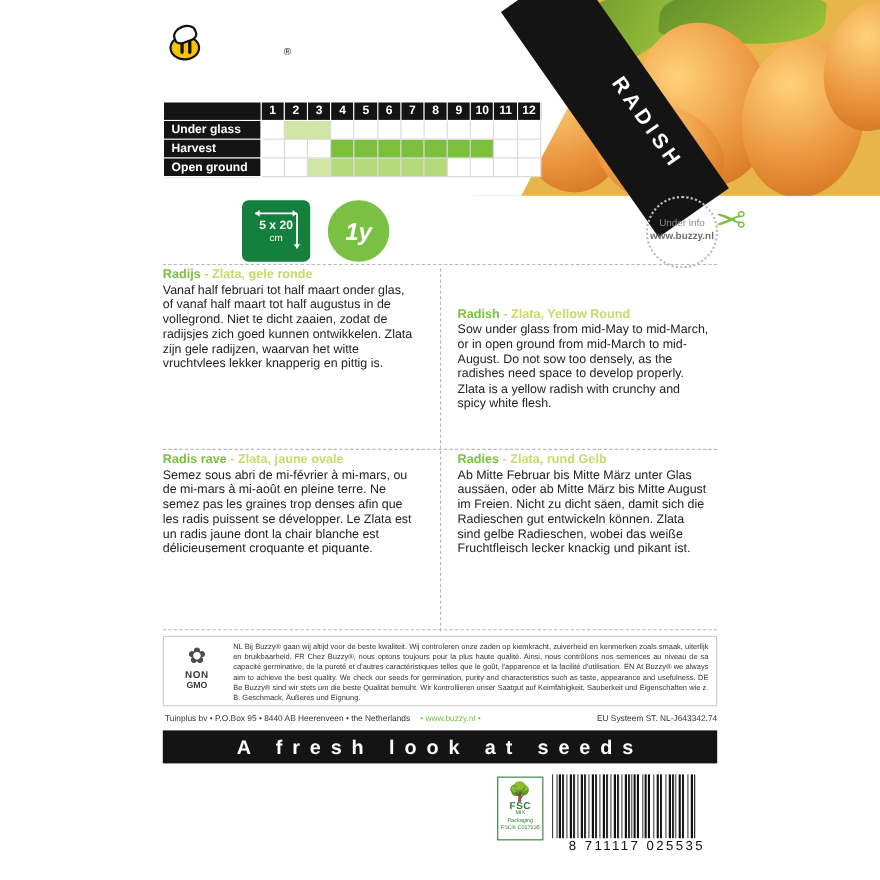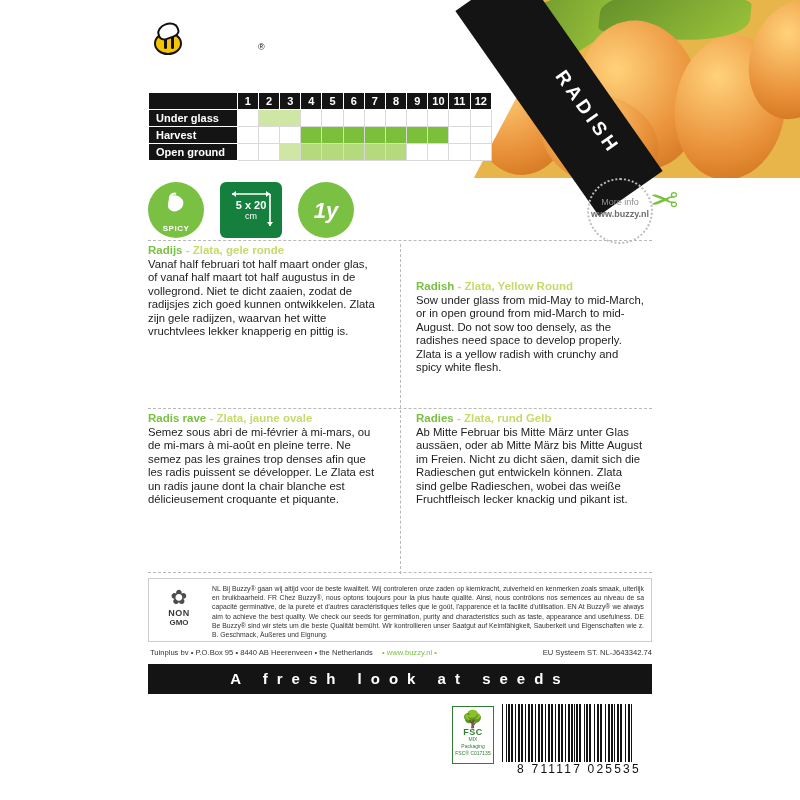--- a/index.html
+++ b/index.html
@@ -358,21 +358,21 @@
 
   .blackbar {
     position: absolute;
     left: 148px;
     top: 664px;
     width: 504px;
     height: 30px;
     background: #141414;
     color: #ffffff;
     text-align: center;
-    font-size: 15px;
+    font-size: 18px;
     font-weight: bold;
     letter-spacing: 9px;
     line-height: 30px;
   }
 
   
   .fsc {
     position: absolute;
     left: 452px;
     top: 706px;
@@ -509,27 +509,20 @@
       <td class="cell on-mid"></td>
       <td class="cell"></td>
       <td class="cell"></td>
       <td class="cell"></td>
       <td class="cell"></td>
     </tr>
   </tbody>
     </table>
 
   <div class="iconrow">
-    <div class="icon-circle ic1">
-      <svg class="pepper" width="26" height="24" viewBox="0 0 26 24">
-        <path d="M6 5 C10 2 16 3 19 7 C22 11 20 17 14 19 C9 20.8 4 17 5 12 C5.5 9 6 7 6 5 Z" fill="#ffffff"></path>
-        <path d="M7 5 C8 2 11 1 13 2" stroke="#ffffff" stroke-width="2" fill="none"></path>
-      </svg>
-      <div class="spicy-label">SPICY</div>
-    </div>
 
     <div class="icon-sq">
       <svg width="62" height="56" viewBox="0 0 62 56" style="position:absolute;left:0;top:0;">
         <path d="M12 12 H50" stroke="#ffffff" stroke-width="1.6" fill="none"></path>
         <path d="M12 12 l4 -3 v6 z" fill="#ffffff"></path>
         <path d="M50 12 l-4 -3 v6 z" fill="#ffffff"></path>
         <path d="M50 12 V44" stroke="#ffffff" stroke-width="1.6" fill="none"></path>
         <path d="M50 44 l-3 -4 h6 z" fill="#ffffff"></path>
         <path d="M12 44 H50" stroke="#ffffff" stroke-width="1.6" fill="none" opacity="0.0"></path>
       </svg>
@@ -539,21 +532,21 @@
       </div>
     </div>
 
     <div class="icon-circle ic3">
       <div class="year-text">1y</div>
     </div>
 
     <div class="moreinfo">
       <div class="circle"></div>
       <div class="mtxt">
-        <span>More info</span><br>
+        <span>Under info</span><br>
         <b>www.buzzy.nl</b>
       </div>
     </div>
   </div>
 
   <div class="scissors">✂</div>
 
   <div class="hline" style="top:240px;"></div>
   <div class="hline" style="top:408px;"></div>
   <div class="hline" style="top:572px;"></div>

